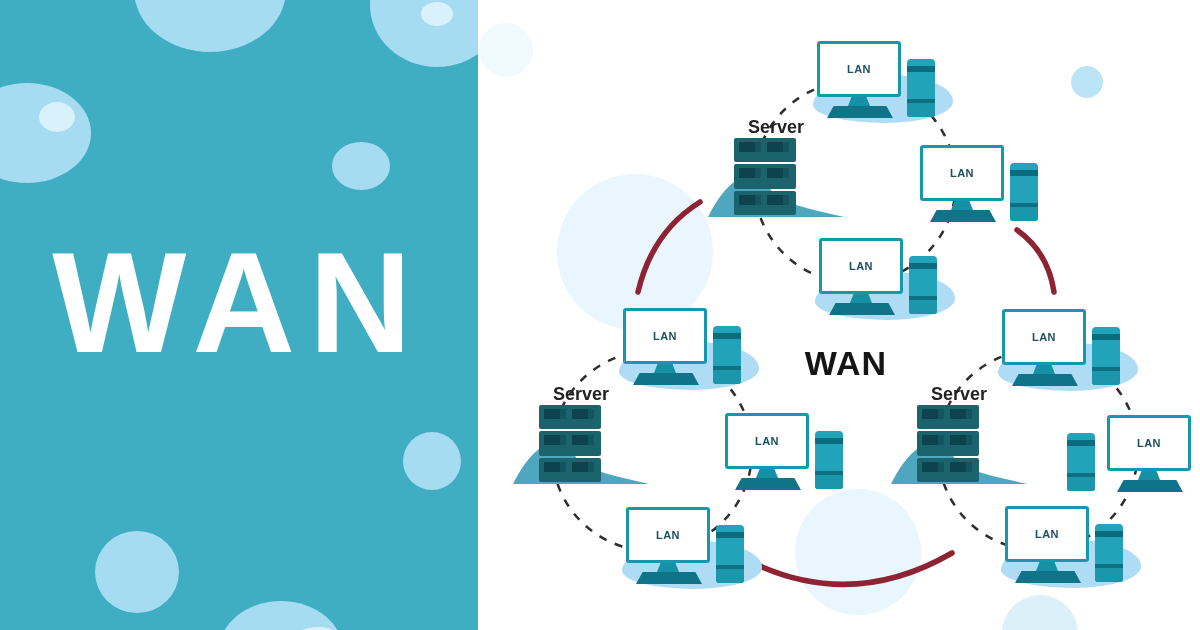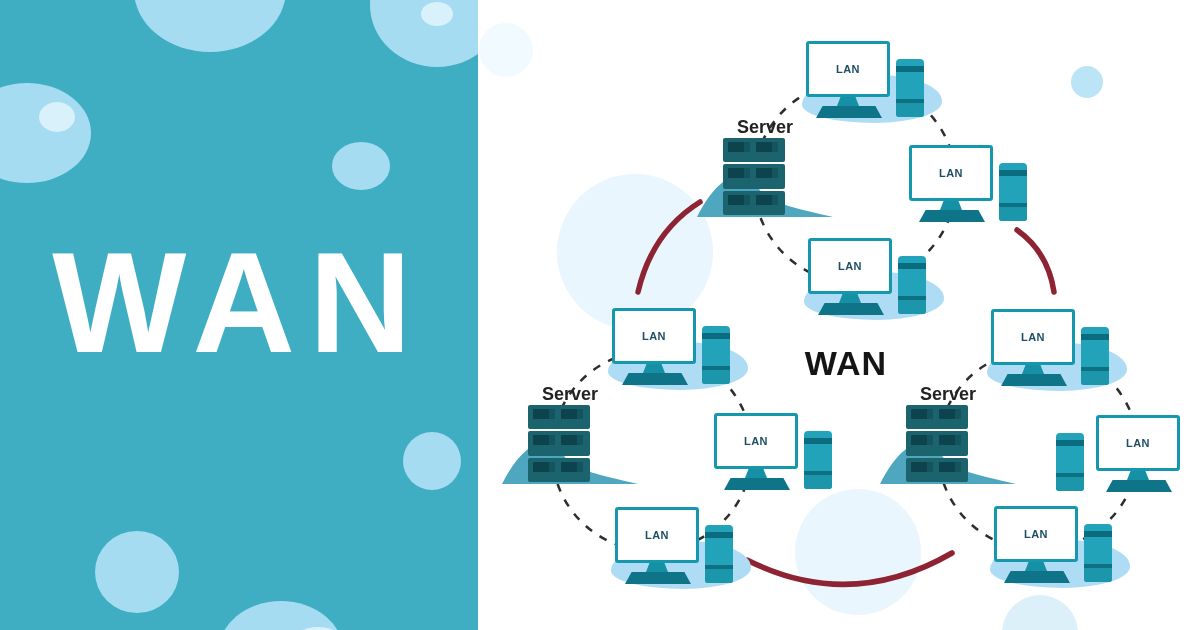--- a/index.html
+++ b/index.html
@@ -95,21 +95,21 @@
     </div>
 </div>
 <svg id="net-svg" width="1200" height="630" viewBox="0 0 1200 630">
     <circle cx="855" cy="182" r="101" fill="none" stroke="#2E2E2E" stroke-width="2.5" stroke-dasharray="8 9"></circle>
     <circle cx="652" cy="451" r="100" fill="none" stroke="#2E2E2E" stroke-width="2.5" stroke-dasharray="8 9"></circle>
     <circle cx="1038" cy="450" r="100" fill="none" stroke="#2E2E2E" stroke-width="2.5" stroke-dasharray="8 9"></circle>
     <path d="M700,202 Q652,232 638,292" fill="none" stroke="#8E2433" stroke-width="5.5" stroke-linecap="round"></path>
     <path d="M1017,230 Q1048,252 1054,292" fill="none" stroke="#8E2433" stroke-width="5.5" stroke-linecap="round"></path>
     <path d="M747,560 Q850,612 952,553" fill="none" stroke="#8E2433" stroke-width="5.5" stroke-linecap="round"></path>
   </svg>
-<div id="nodes" style="position:absolute;left:1px;top:0;width:1101px;height:630px;z-index:2;">
+<div id="nodes" style="position:absolute;left:12px;top:0;width:1101px;height:630px;z-index:2;">
     <div class="machine" style="left: 805px; top: 41px;">
     <div class="m-blob"></div>
     <div class="m-tower"></div>
     <div class="m-neck"></div>
     <div class="m-base"></div>
     <div class="m-monitor">
       <span class="m-label">LAN</span>
     </div>
   </div>
     <div class="machine" style="left: 908px; top: 145px;">

